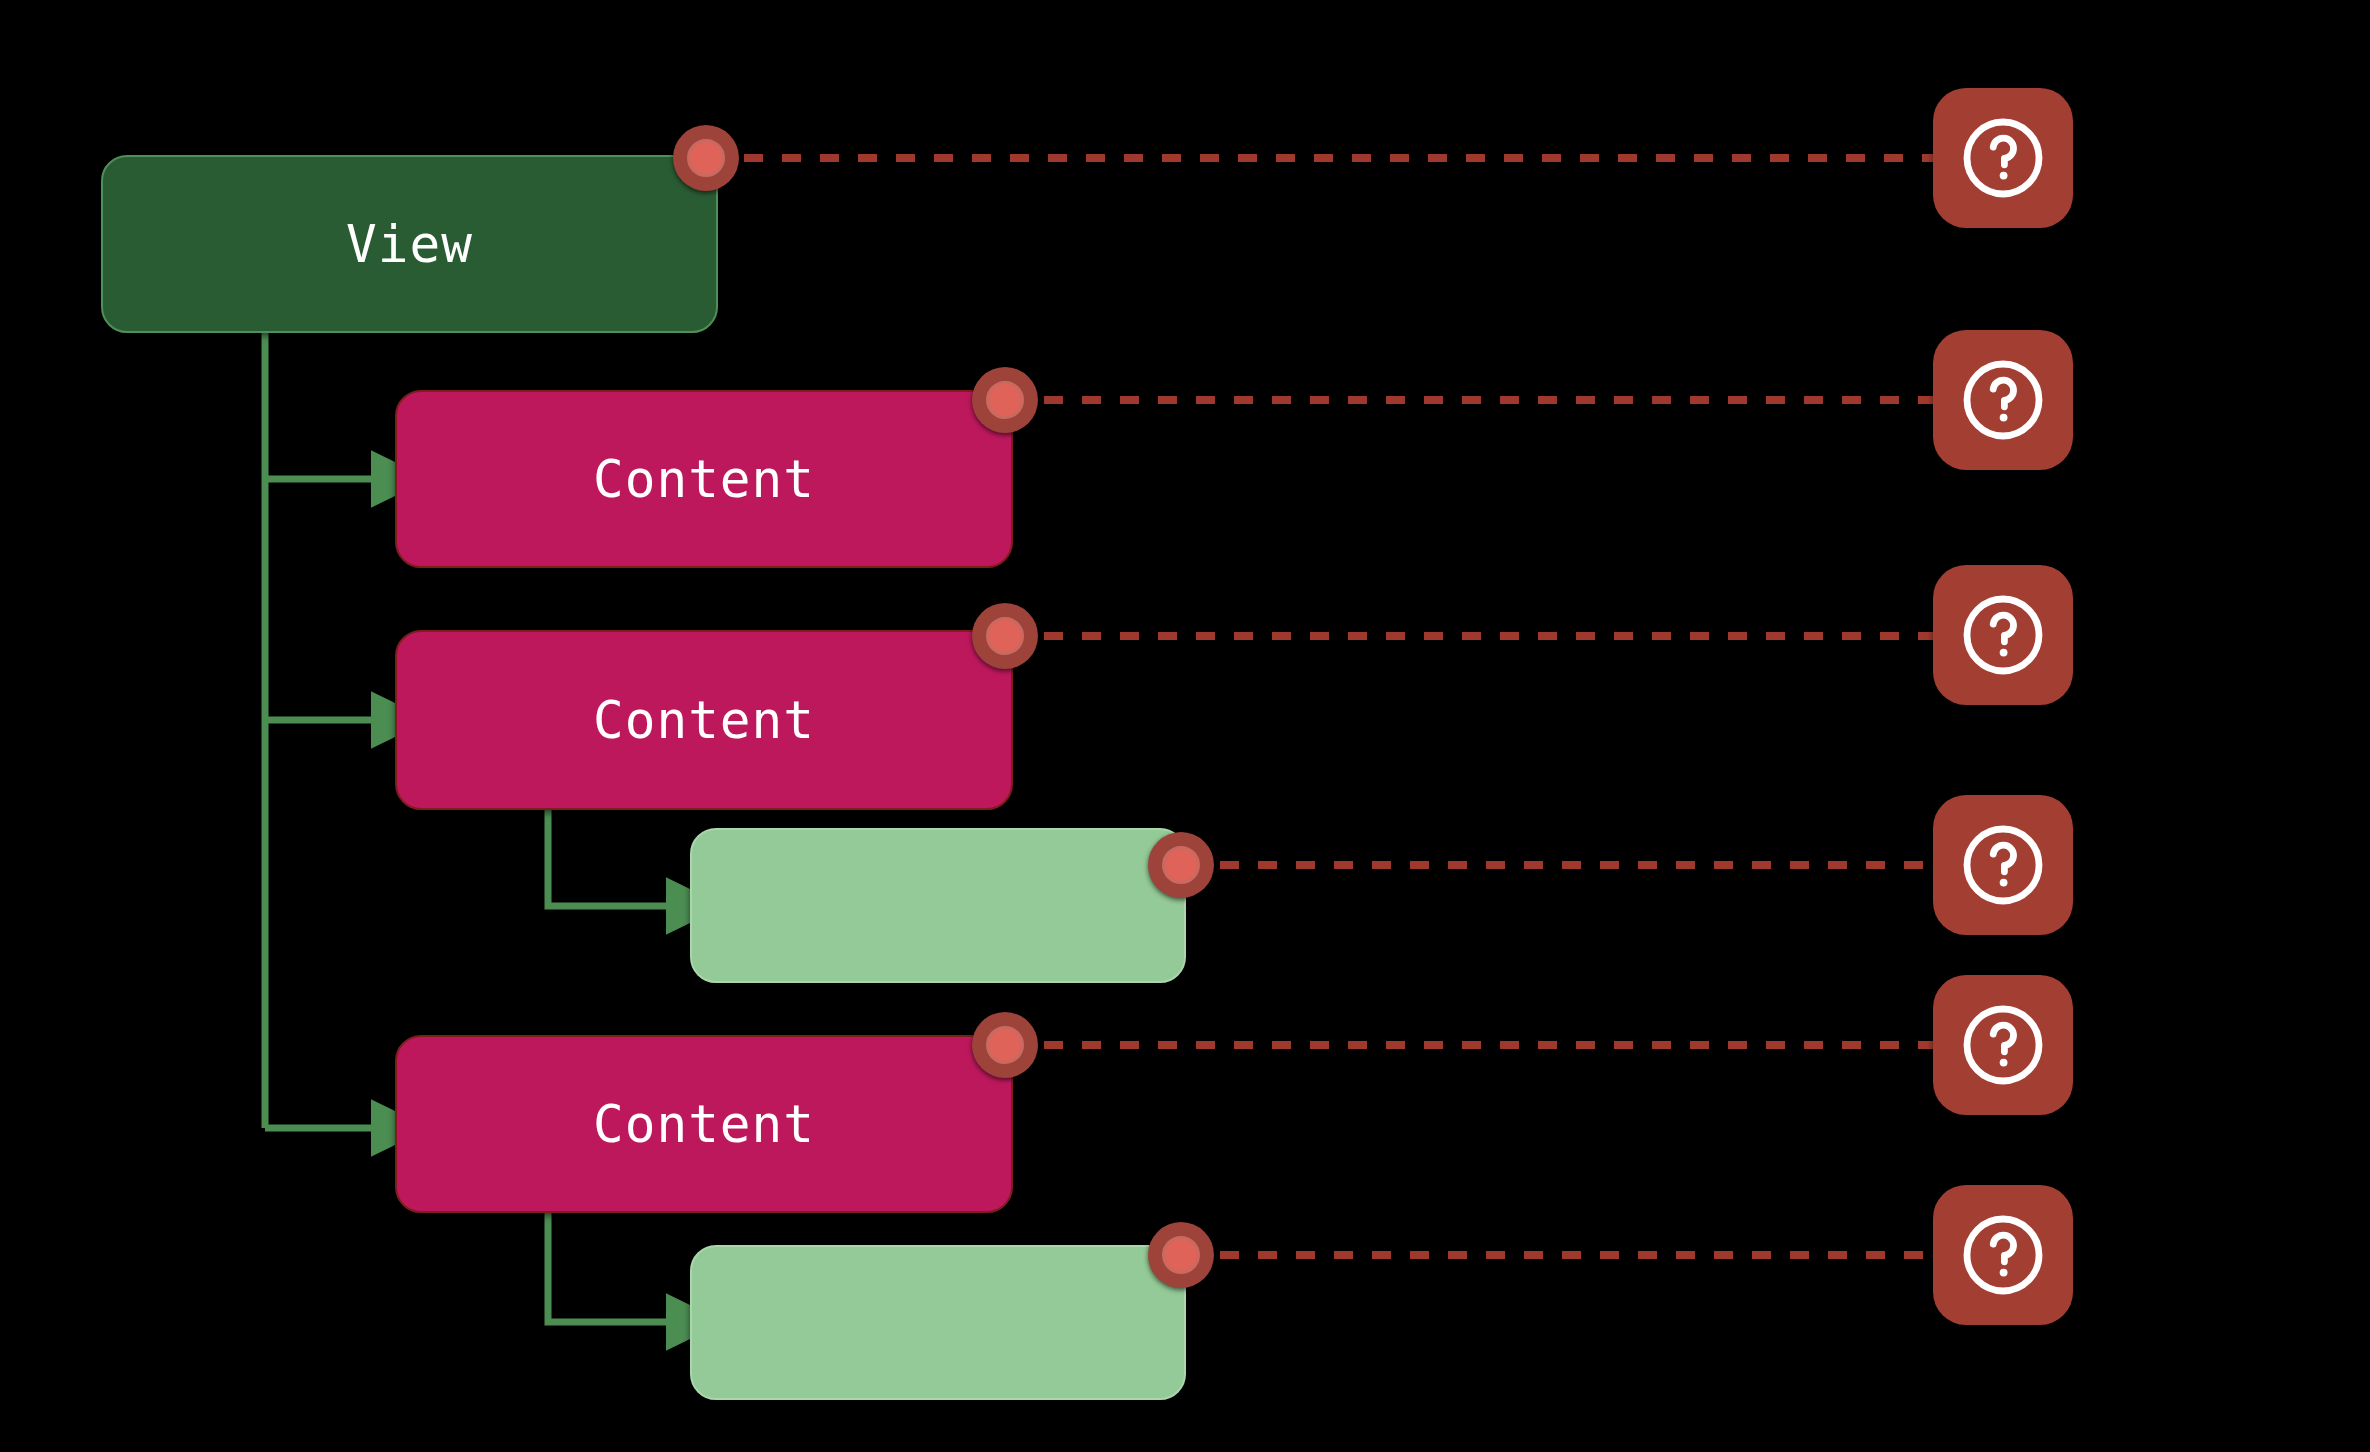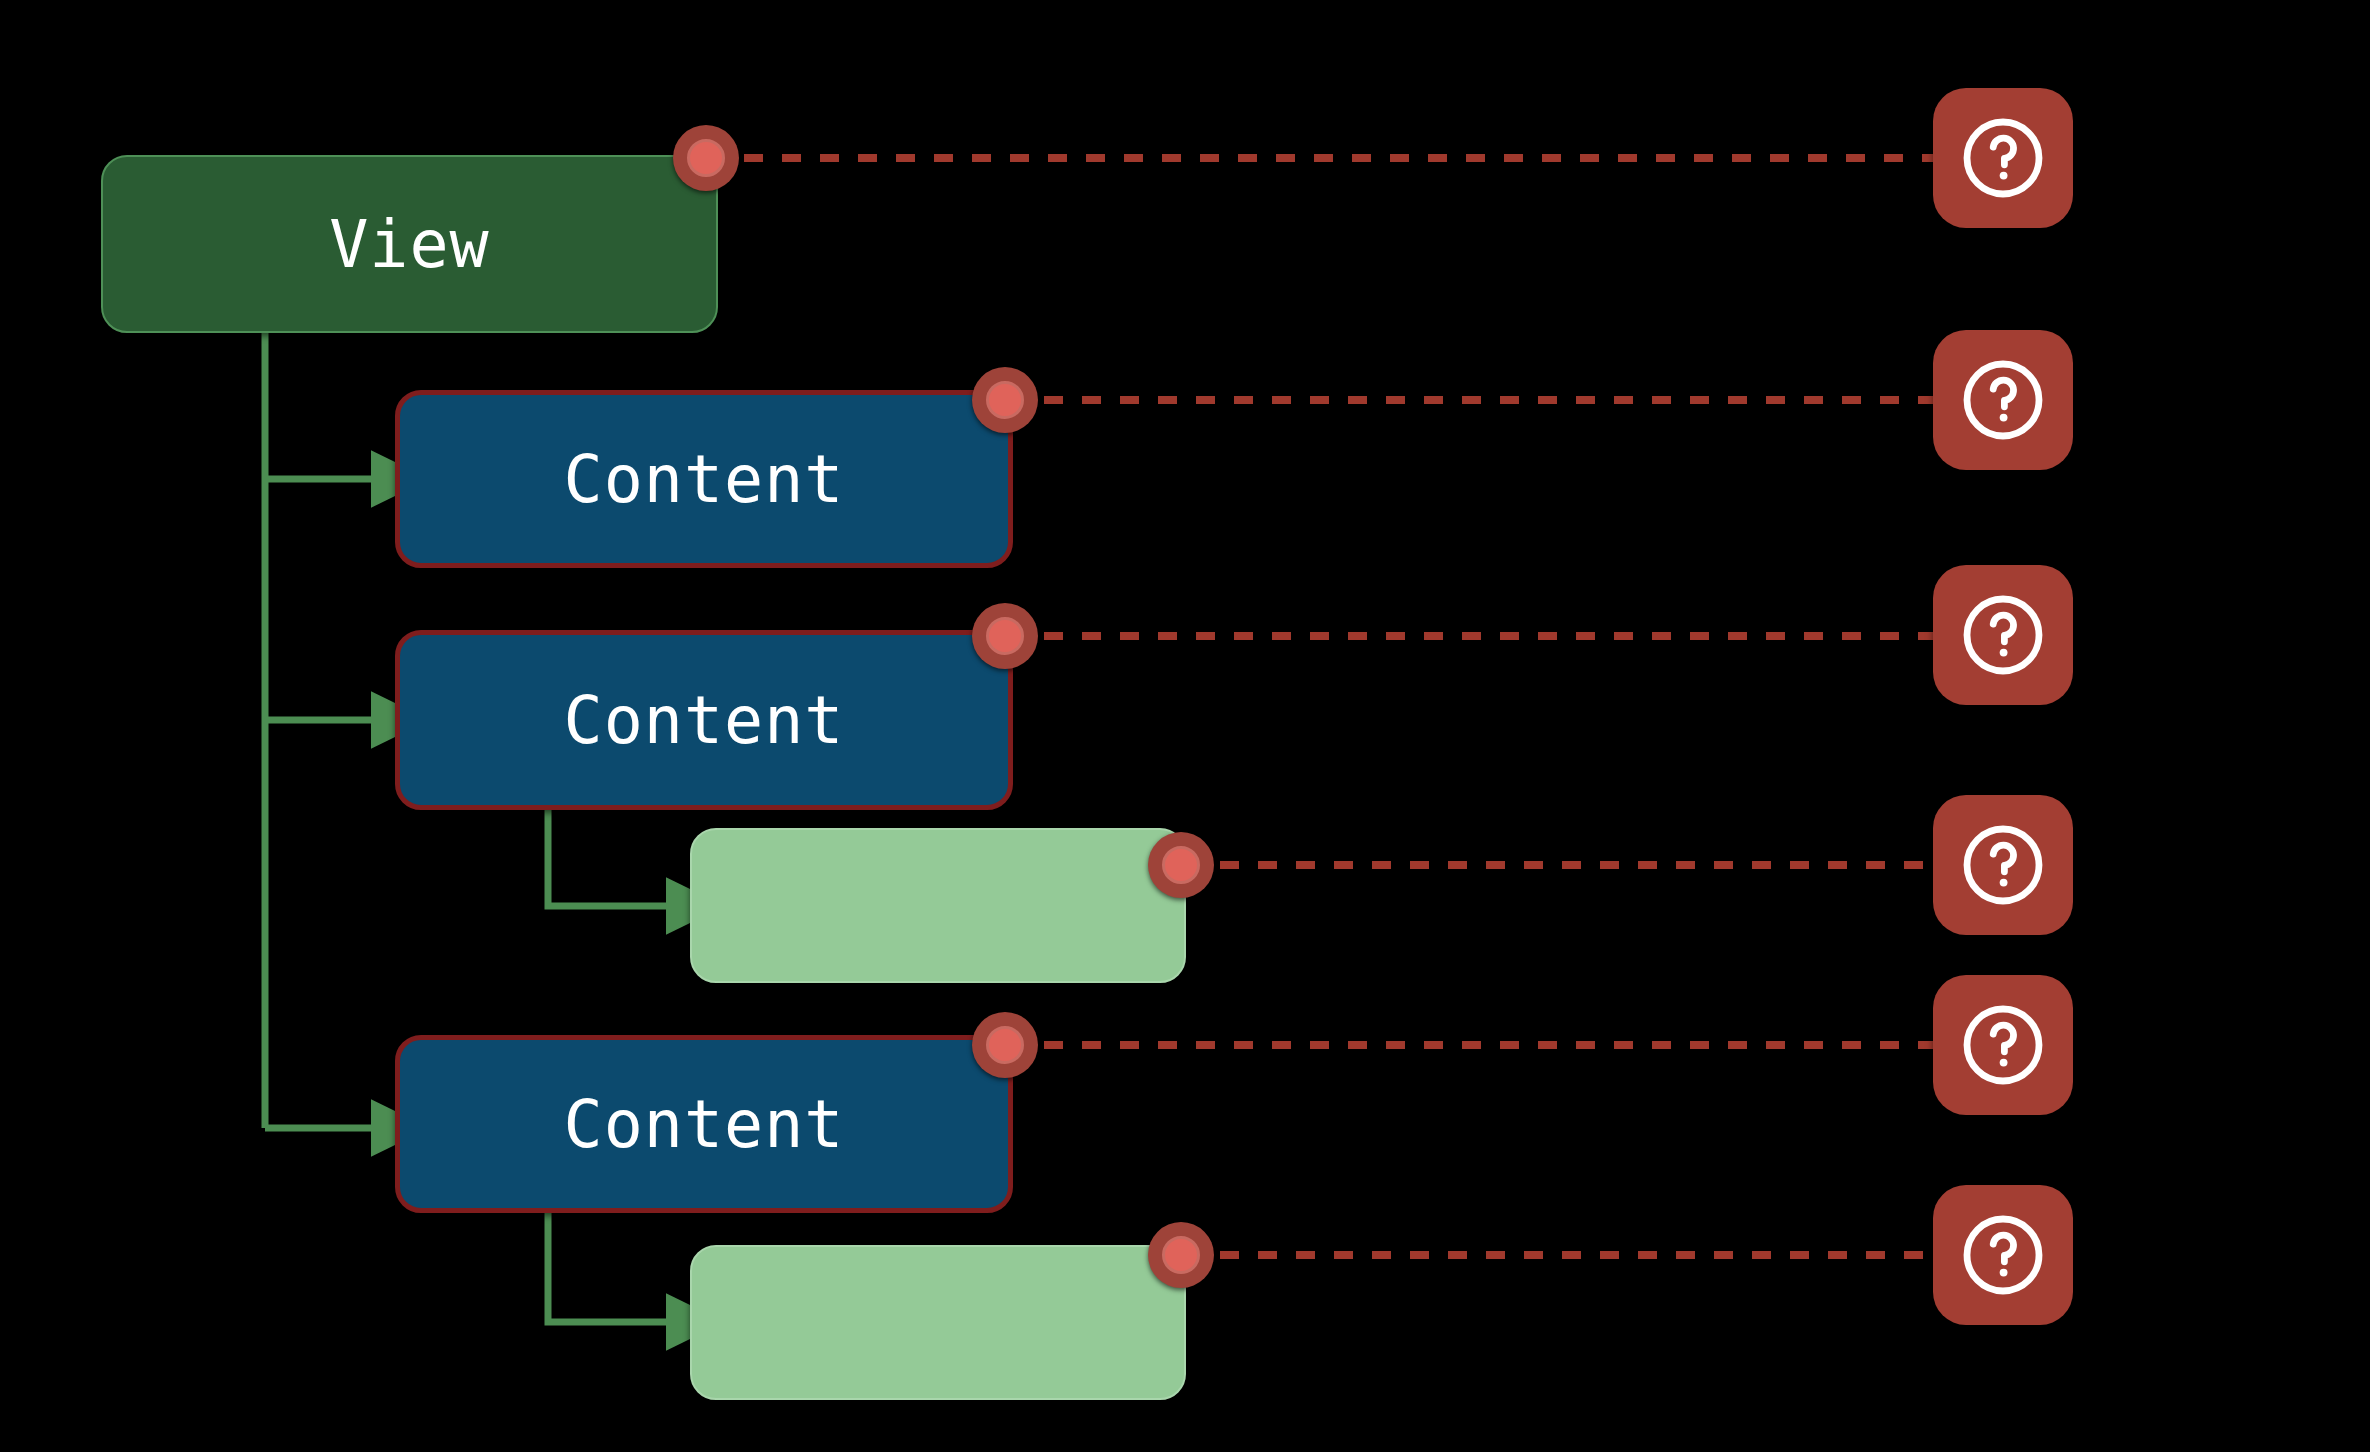--- a/index.html
+++ b/index.html
@@ -29,34 +29,34 @@
     position: absolute;
     box-sizing: border-box;
     border-radius: 26px;
     display: flex;
     align-items: center;
     justify-content: center;
     box-shadow: 0 3px 6px rgba(0,0,0,0.55);
   }
   .node .node-label {
     color: #ffffff;
-    font-size: 65px;
+    font-size: 51px;
     letter-spacing: 1px;
     line-height: 1;
     user-select: none;
     white-space: nowrap;
     text-align: right;
   }
   .node.root {
     background: #2a5c33;
     border: 2px solid #4e9057;
   }
   .node.mid {
-    background: #0c4a6e;
-    border: 5px solid #7f1d1d;
+    background: #be185d;
+    border: 2px solid #7f1d1d;
   }
   .node.leaf {
     background: #94ca97;
     border: 2px solid #a9d6ac;
   }
 
   
   .anchor-dot {
     position: absolute;
     width: 66px;

